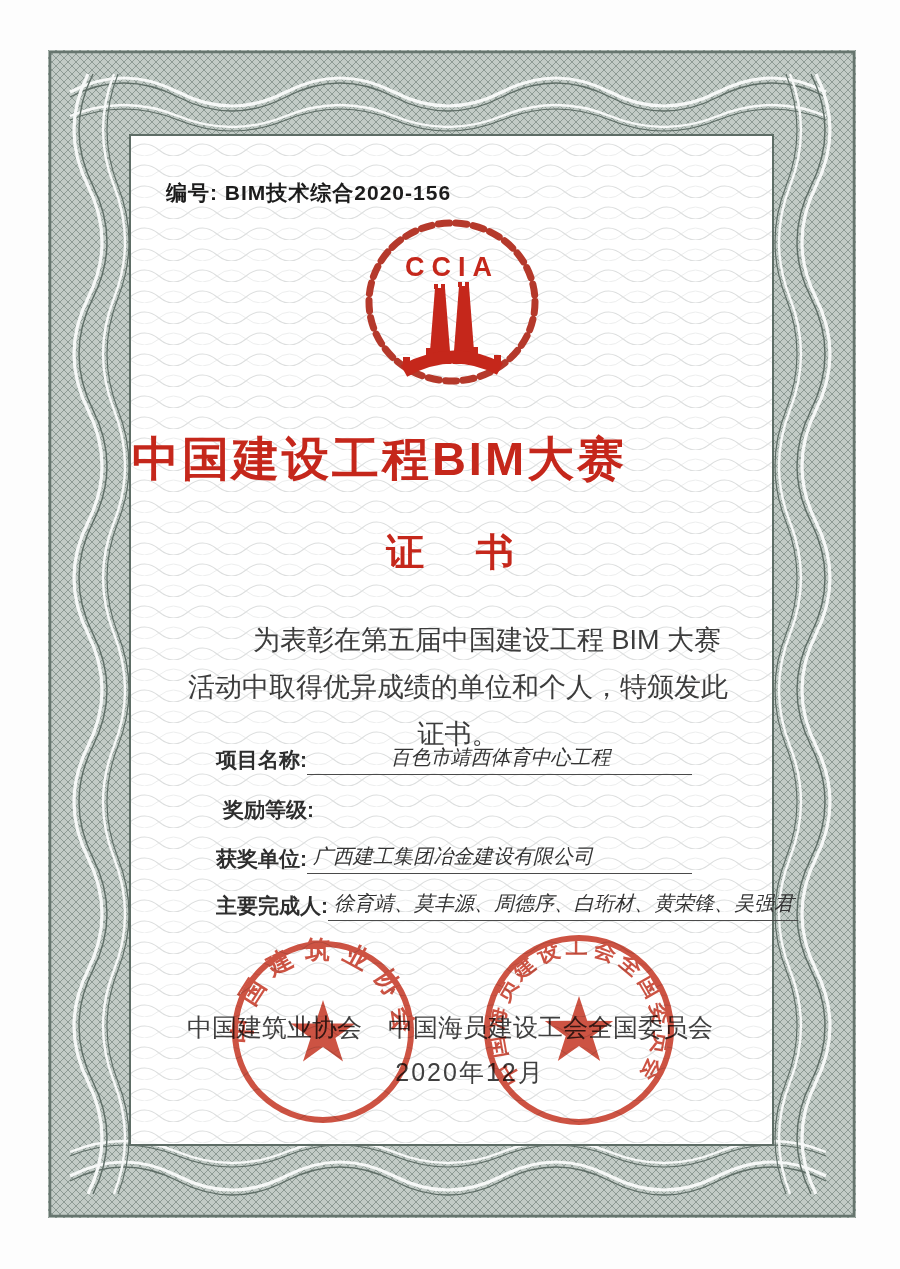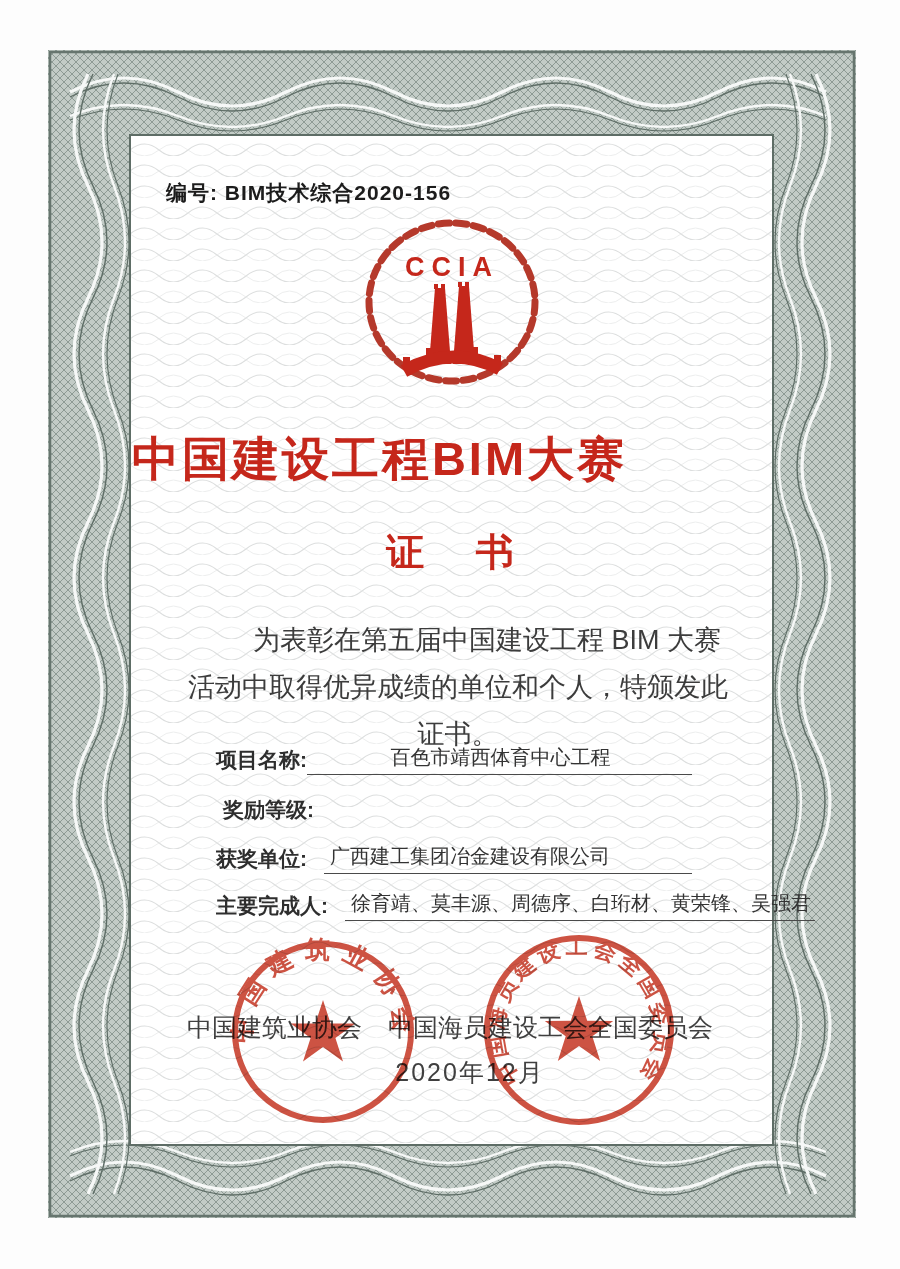--- a/index.html
+++ b/index.html
@@ -14,23 +14,23 @@
   .doctype{left:0;top:527px;width:900px;text-align:center;font-size:38px;font-weight:bold;
            color:#c5271b;letter-spacing:1.35em;padding-left:1.35em;box-sizing:border-box;
            font-family:"Liberation Serif",serif;}
   
   .bodytext{left:184px;top:617px;width:548px;font-size:27px;line-height:47px;color:#3c3c3c;
             text-indent:2.15em;text-align:center;}
   
   .field{left:216px;width:476px;display:flex;align-items:flex-end;}
   .field .flabel{flex:none;font-size:21px;font-weight:bold;color:#2e2e2e;padding-bottom:1px;}
   .field .fline{flex:1;border-bottom:1.6px solid #4a4a4a;font-size:20px;color:#333;
-                padding:0 4px 3px 6px;white-space:nowrap;}
+                padding:0 4px 3px 6px;white-space:nowrap;font-style:italic;}
   .f-center{text-align:center;}
-  .f-left{text-align:left;margin-left:17px;}
+  .f-left{text-align:left;}
   .f-small{font-size:16.5px;color:#3b3b3b;}
   
   .issuers{left:150px;top:1011px;width:600px;display:flex;justify-content:center;gap:26px;
            font-size:25px;color:#3f3f3f;z-index:2;white-space:nowrap;}
   .date{left:330px;top:1056px;width:280px;text-align:center;font-size:25px;color:#3f3f3f;
         letter-spacing:2px;z-index:2;}
   .seal{z-index:3;mix-blend-mode:multiply;opacity:.9;}
 </style>
 </head>
 <body>

